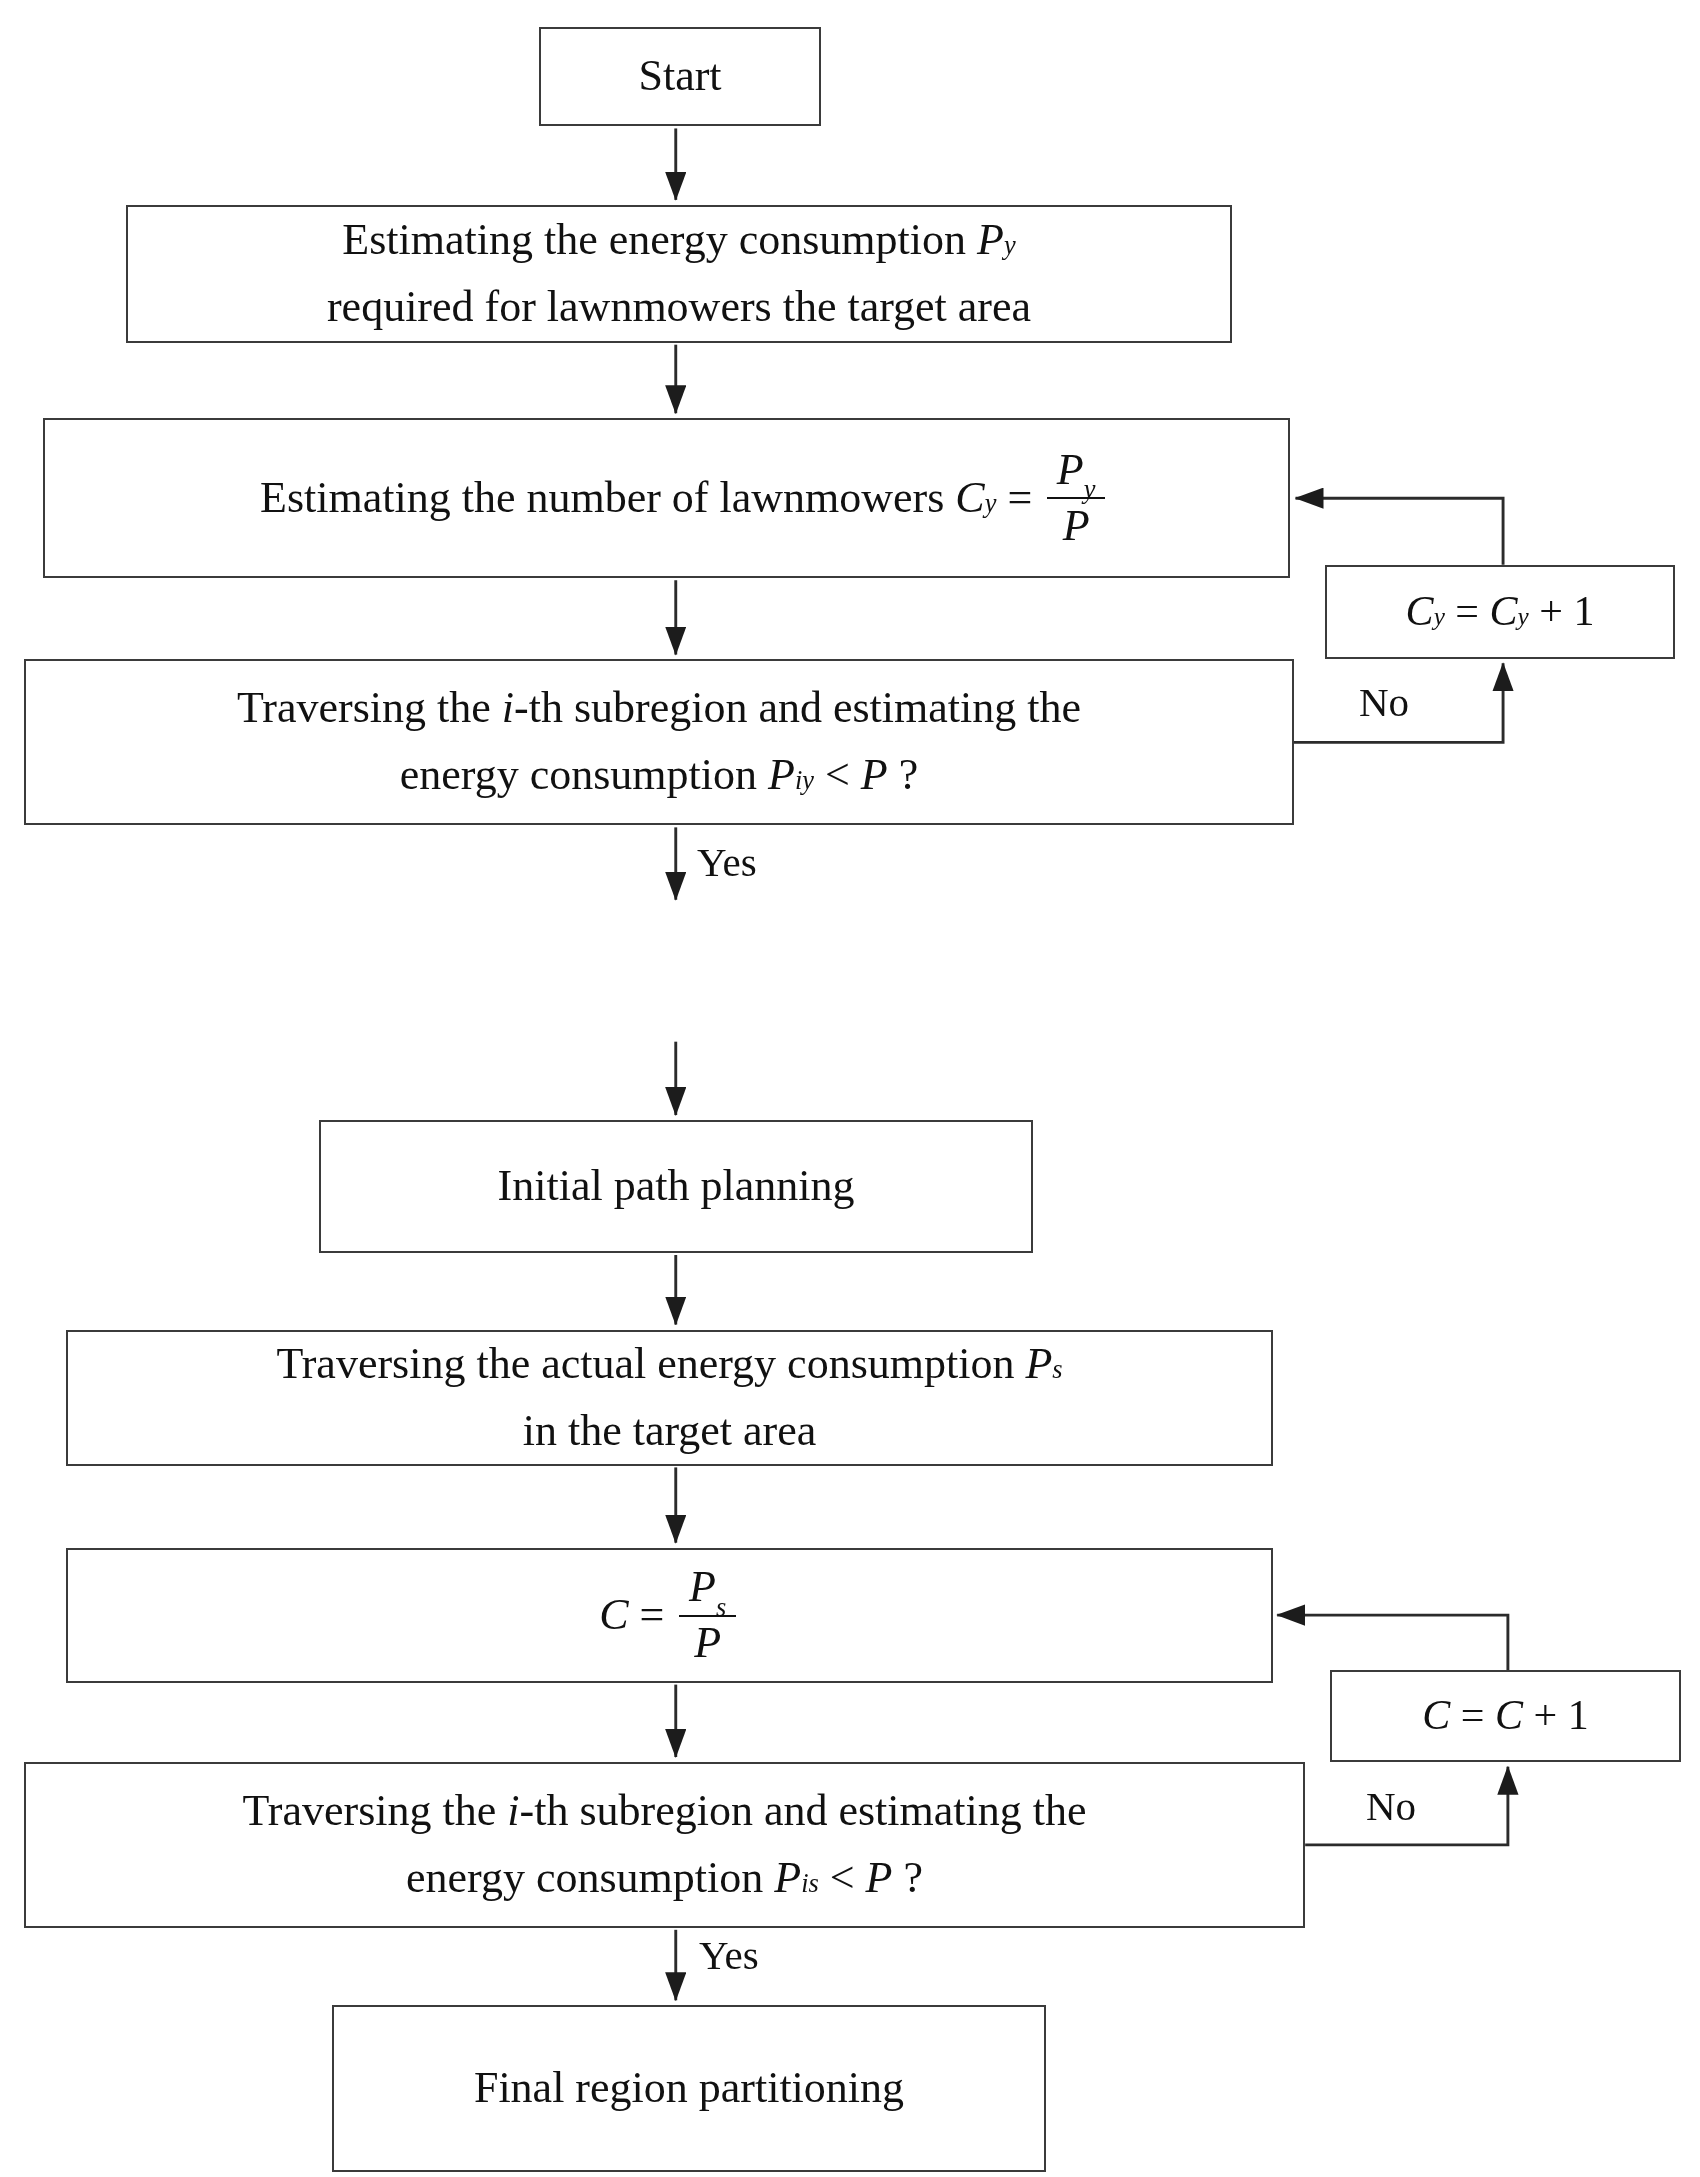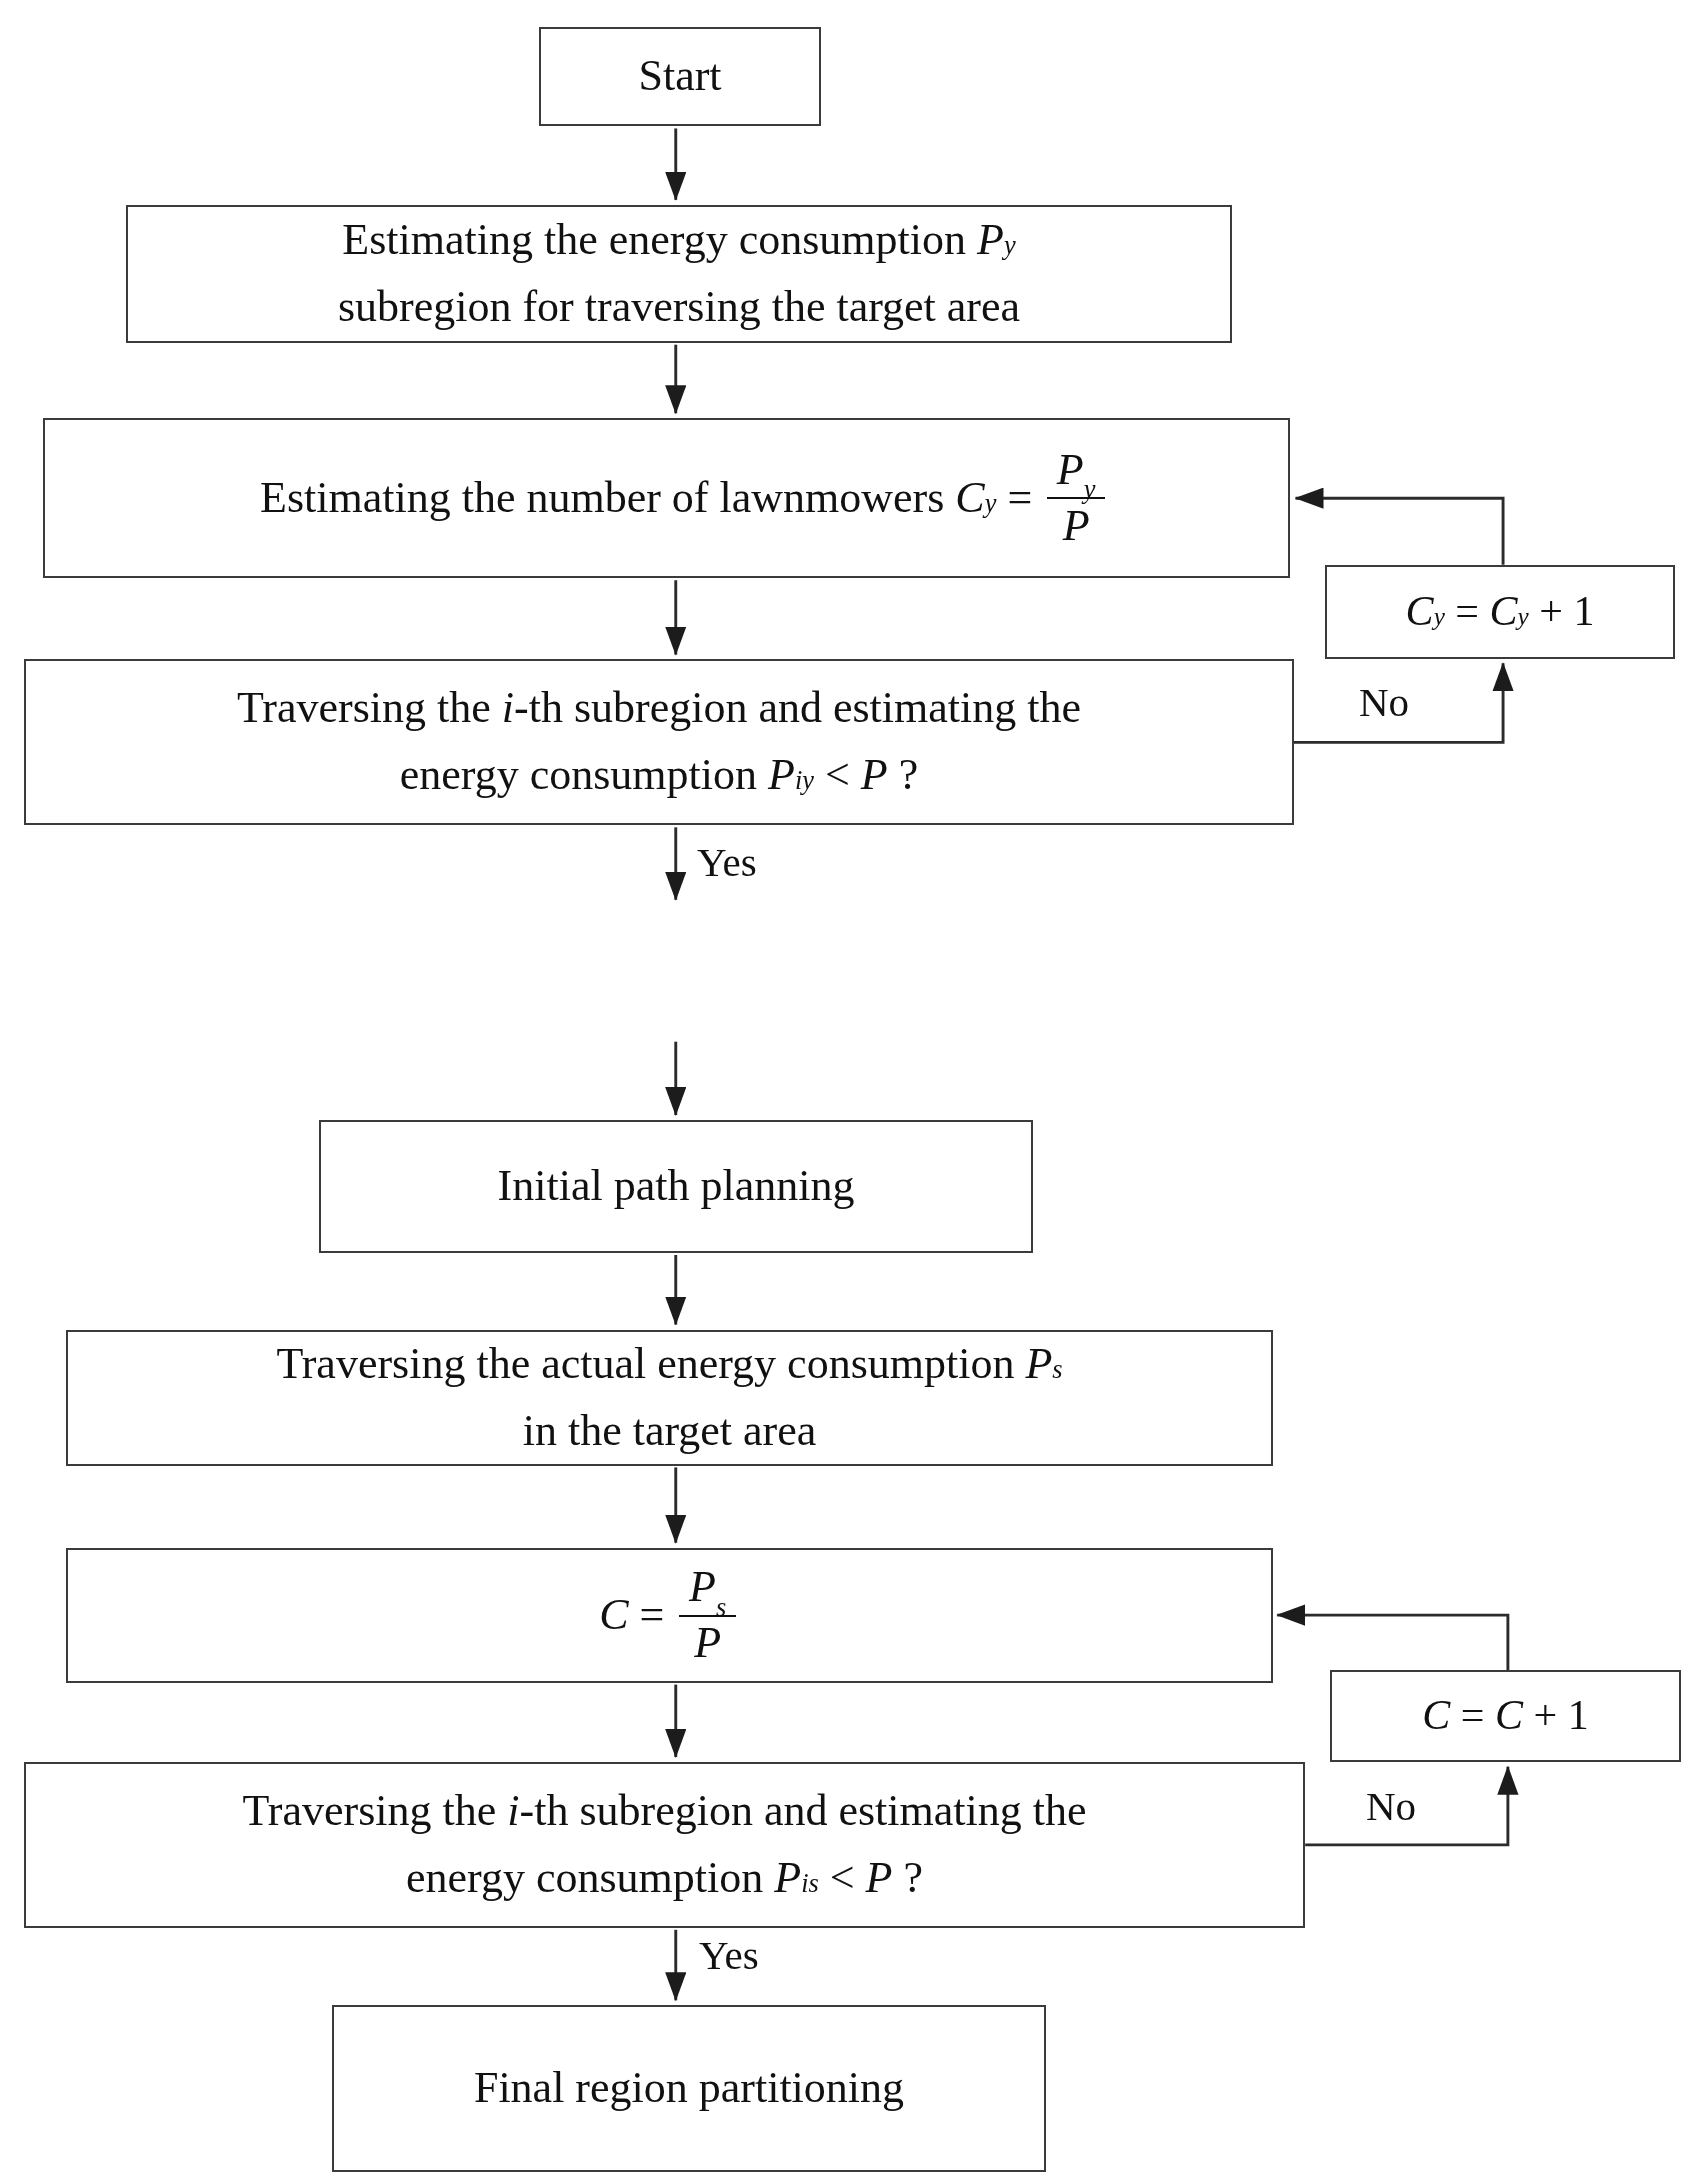--- a/index.html
+++ b/index.html
@@ -94,21 +94,21 @@
     <path d="M1352,1911 L1562,1911 L1562,1830" marker-end="url(#ah)"></path>
     <path d="M1562,1730 L1562,1673 L1323,1673" marker-end="url(#ah)"></path>
   </svg>
 
   <div class="node" style="left:539px;top:27px;width:282px;height:99px;">
     <div class="line">Start</div>
   </div>
 
   <div class="node" style="left:126px;top:205px;width:1106px;height:138px;">
     <div class="line"><span>Estimating the energy consumption </span><i class="v">P</i><sub class="v">y</sub></div>
-    <div class="line">subregion for traversing the target area</div>
+    <div class="line">required for lawnmowers the target area</div>
   </div>
 
   <div class="node" style="left:43px;top:418px;width:1247px;height:160px;padding-left:36px;">
     <div class="line"><span>Estimating the number of lawnmowers </span><i class="v">C</i><sub class="v">y</sub><span> = </span><span class="frac"><span class="num"><i class="v">P</i><sub class="v">y</sub></span><span class="den"><i class="v">P</i></span></span></div>
   </div>
 
   <div class="node" style="left:24px;top:659px;width:1270px;height:166px;">
     <div class="line"><span>Traversing the </span><i class="v">i</i><span>-th subregion and estimating the</span></div>
     <div class="line"><span>energy consumption </span><i class="v">P</i><sub class="v">iy</sub><span> &lt; </span><i class="v">P</i><span> ?</span></div>
   </div>

